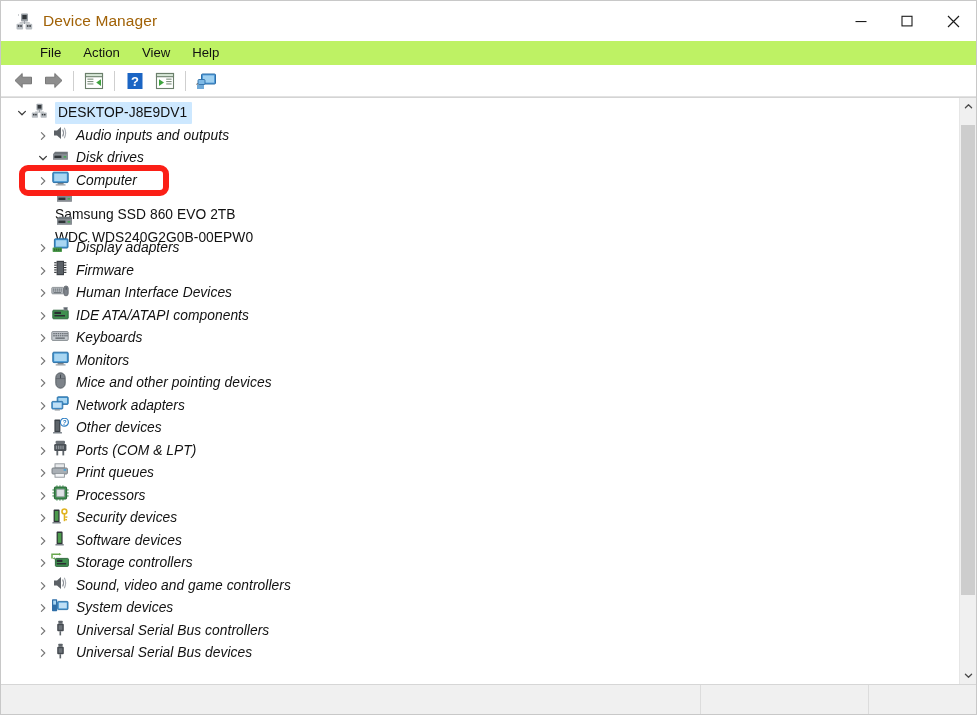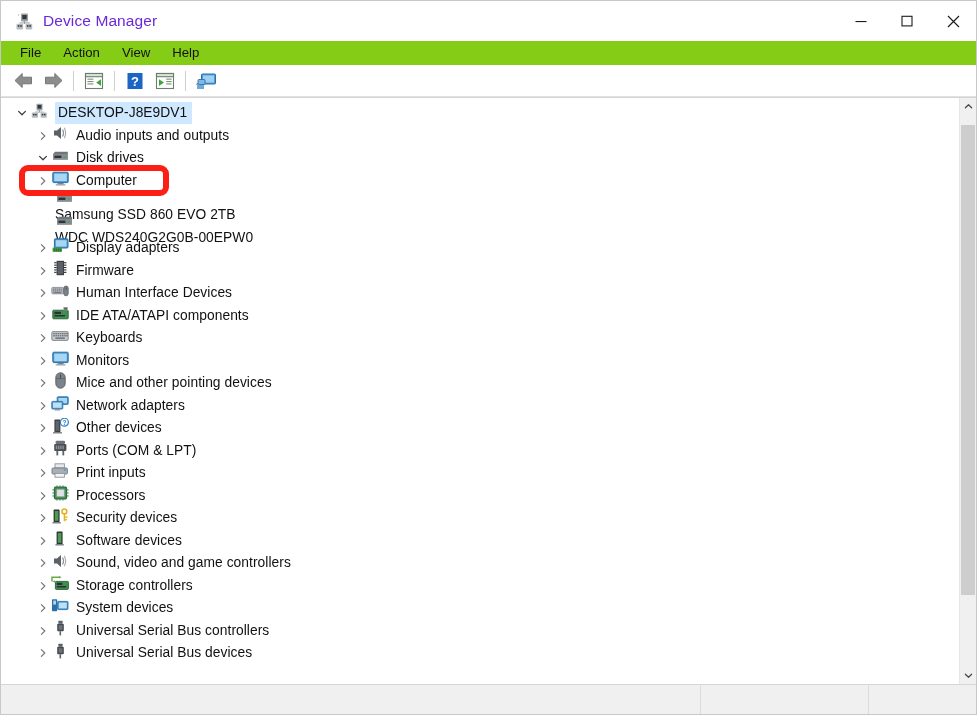--- a/index.html
+++ b/index.html
@@ -20,37 +20,37 @@
   
   #titlebar {
     height: 40px; min-height: 40px;
     background: #ffffff;
     display: flex; align-items: center;
     position: relative;
   }
   #title-left { display: flex; align-items: center; padding-left: 14px; gap: 9px; }
   #app-icon { width: 19px; height: 19px; position: relative; }
   #title-text {
-    font-size: 15.5px; color: #6d28d9; letter-spacing: .1px;
+    font-size: 15.5px; color: #a16207; letter-spacing: .1px;
     white-space: nowrap;
   }
   #win-controls { position: absolute; right: 0; top: 0; height: 40px; display: flex; }
   .wbtn {
     width: 46px; height: 40px;
     display: flex; align-items: center; justify-content: center;
     background: transparent; border: none; cursor: default;
   }
   .wbtn svg { display: block; }
 
   
   #menubar {
     height: 24px; min-height: 24px;
     display: flex; align-items: center;
-    padding-left: 8px; gap: 0px;
-    background: #84cc16;
+    padding-left: 28px; gap: 0px;
+    background: #bef264;
   }
   .menu-item {
     font-size: 13.2px; color: #121212;
     padding: 2px 11px 3px 11px;
     white-space: nowrap; cursor: default;
   }
 
   
   #toolbar {
     height: 32px; min-height: 32px;
@@ -103,21 +103,21 @@
   }
   .sel .lbl-wrap {
     background: #cde8ff;
     padding: 1px 5px 2px 3px;
     border-radius: 1px;
   }
   .lbl-wrap { padding: 1px 2px 2px 0; }
 
   
   .lv0 { padding-left: 12px; }
-  .lv1 { padding-left: 33px; }
+  .lv1 { padding-left: 33px; font-style: italic; }
   .lv2 { padding-left: 54px; flex-direction: column; }
   .lv2 .chev { width: 17px; min-width: 17px; }
 
   
   #redbox {
     position: absolute;
     left: 18px; top: 67px;
     width: 150px; height: 31px;
     border: 6px solid #fb1f16;
     border-radius: 9px;
@@ -586,21 +586,21 @@
             </svg>
         </span>
         <span class="ico">
           <svg width="18" height="15" viewBox="0 0 18 15">
             <rect x="4" y="0.8" width="9.4" height="4.2" fill="#e8eaec" stroke="#8d9399" stroke-width="0.9"></rect>
             <rect x="1" y="5" width="15.4" height="6" rx="1" fill="#a9afb5" stroke="#73797f" stroke-width="0.9"></rect>
             <rect x="12.6" y="6.2" width="2.6" height="1.5" fill="#3fa0d8"></rect>
             <rect x="4" y="10.4" width="9.4" height="3.8" fill="#f2f4f6" stroke="#8d9399" stroke-width="0.9"></rect>
           </svg>
         </span>
-        <span class="lbl-wrap"><span class="lbl">Print inputs</span></span>
+        <span class="lbl-wrap"><span class="lbl">Print queues</span></span>
       </div>
 
       <div class="row lv1">
         <span class="chev">
           <svg width="10" height="10" viewBox="0 0 10 10">
               <path d="M3.4 1.6 L6.8 5 L3.4 8.4" stroke="#777" stroke-width="1.15" fill="none" stroke-linecap="round" stroke-linejoin="round"></path>
             </svg>
         </span>
         <span class="ico">
           <svg width="17" height="16" viewBox="0 0 17 16">
@@ -662,55 +662,55 @@
         <span class="lbl-wrap"><span class="lbl">Software devices</span></span>
       </div>
 
       <div class="row lv1">
         <span class="chev">
           <svg width="10" height="10" viewBox="0 0 10 10">
               <path d="M3.4 1.6 L6.8 5 L3.4 8.4" stroke="#777" stroke-width="1.15" fill="none" stroke-linecap="round" stroke-linejoin="round"></path>
             </svg>
         </span>
         <span class="ico">
-          <svg width="16" height="16" viewBox="0 0 16 16">
-            <path d="M2 5.6 L5 5.6 L9 2 L9 14 L5 10.4 L2 10.4 Z" fill="#5c6166"></path>
-            <path d="M10.6 4.4 Q12.6 8 10.6 11.6" stroke="#8b9096" stroke-width="1.1" fill="none"></path>
-            <path d="M12.3 2.8 Q15 8 12.3 13.2" stroke="#a8adb3" stroke-width="1.1" fill="none"></path>
-          </svg>
-        </span>
-        <span class="lbl-wrap"><span class="lbl">Sound, video and game controllers</span></span>
-      </div>
-
-      <div class="row lv1">
-        <span class="chev">
-          <svg width="10" height="10" viewBox="0 0 10 10">
-              <path d="M3.4 1.6 L6.8 5 L3.4 8.4" stroke="#777" stroke-width="1.15" fill="none" stroke-linecap="round" stroke-linejoin="round"></path>
-            </svg>
-        </span>
-        <span class="ico">
           <svg width="18" height="15" viewBox="0 0 18 15">
             <rect x="4.4" y="5.4" width="13" height="8" rx="0.8" fill="#3f8f4f" stroke="#276036" stroke-width="0.9"></rect>
             <rect x="5.8" y="6.8" width="5.6" height="2.2" fill="#2a2e32"></rect>
             <rect x="5.8" y="10" width="9.4" height="1.5" fill="#2a2e32"></rect>
             <path d="M1 5.4 L1 1.2 L9 1.2" stroke="#6aa84f" stroke-width="1.5" fill="none"></path>
             <path d="M8 0 L10.6 1.2 L8 2.4 Z" fill="#6aa84f"></path>
             <path d="M4 6.6 L1.4 5.4 L4 4.2 Z" fill="#6aa84f"></path>
           </svg>
         </span>
         <span class="lbl-wrap"><span class="lbl">Storage controllers</span></span>
       </div>
 
       <div class="row lv1">
         <span class="chev">
           <svg width="10" height="10" viewBox="0 0 10 10">
               <path d="M3.4 1.6 L6.8 5 L3.4 8.4" stroke="#777" stroke-width="1.15" fill="none" stroke-linecap="round" stroke-linejoin="round"></path>
             </svg>
         </span>
         <span class="ico">
+          <svg width="16" height="16" viewBox="0 0 16 16">
+            <path d="M2 5.6 L5 5.6 L9 2 L9 14 L5 10.4 L2 10.4 Z" fill="#5c6166"></path>
+            <path d="M10.6 4.4 Q12.6 8 10.6 11.6" stroke="#8b9096" stroke-width="1.1" fill="none"></path>
+            <path d="M12.3 2.8 Q15 8 12.3 13.2" stroke="#a8adb3" stroke-width="1.1" fill="none"></path>
+          </svg>
+        </span>
+        <span class="lbl-wrap"><span class="lbl">Sound, video and game controllers</span></span>
+      </div>
+
+      <div class="row lv1">
+        <span class="chev">
+          <svg width="10" height="10" viewBox="0 0 10 10">
+              <path d="M3.4 1.6 L6.8 5 L3.4 8.4" stroke="#777" stroke-width="1.15" fill="none" stroke-linecap="round" stroke-linejoin="round"></path>
+            </svg>
+        </span>
+        <span class="ico">
           <svg width="18" height="15" viewBox="0 0 18 15">
             <rect x="1" y="1.2" width="5.2" height="12" rx="0.7" fill="#2f6fa8"></rect>
             <rect x="2.2" y="2.6" width="2.8" height="4" fill="#a9d6f2"></rect>
             <rect x="6.6" y="3.4" width="10.4" height="8.2" rx="0.8" fill="#3f93d0" stroke="#2d6fa3" stroke-width="0.9"></rect>
             <rect x="7.8" y="4.6" width="8" height="5.8" fill="#bfdff5"></rect>
           </svg>
         </span>
         <span class="lbl-wrap"><span class="lbl">System devices</span></span>
       </div>
 

